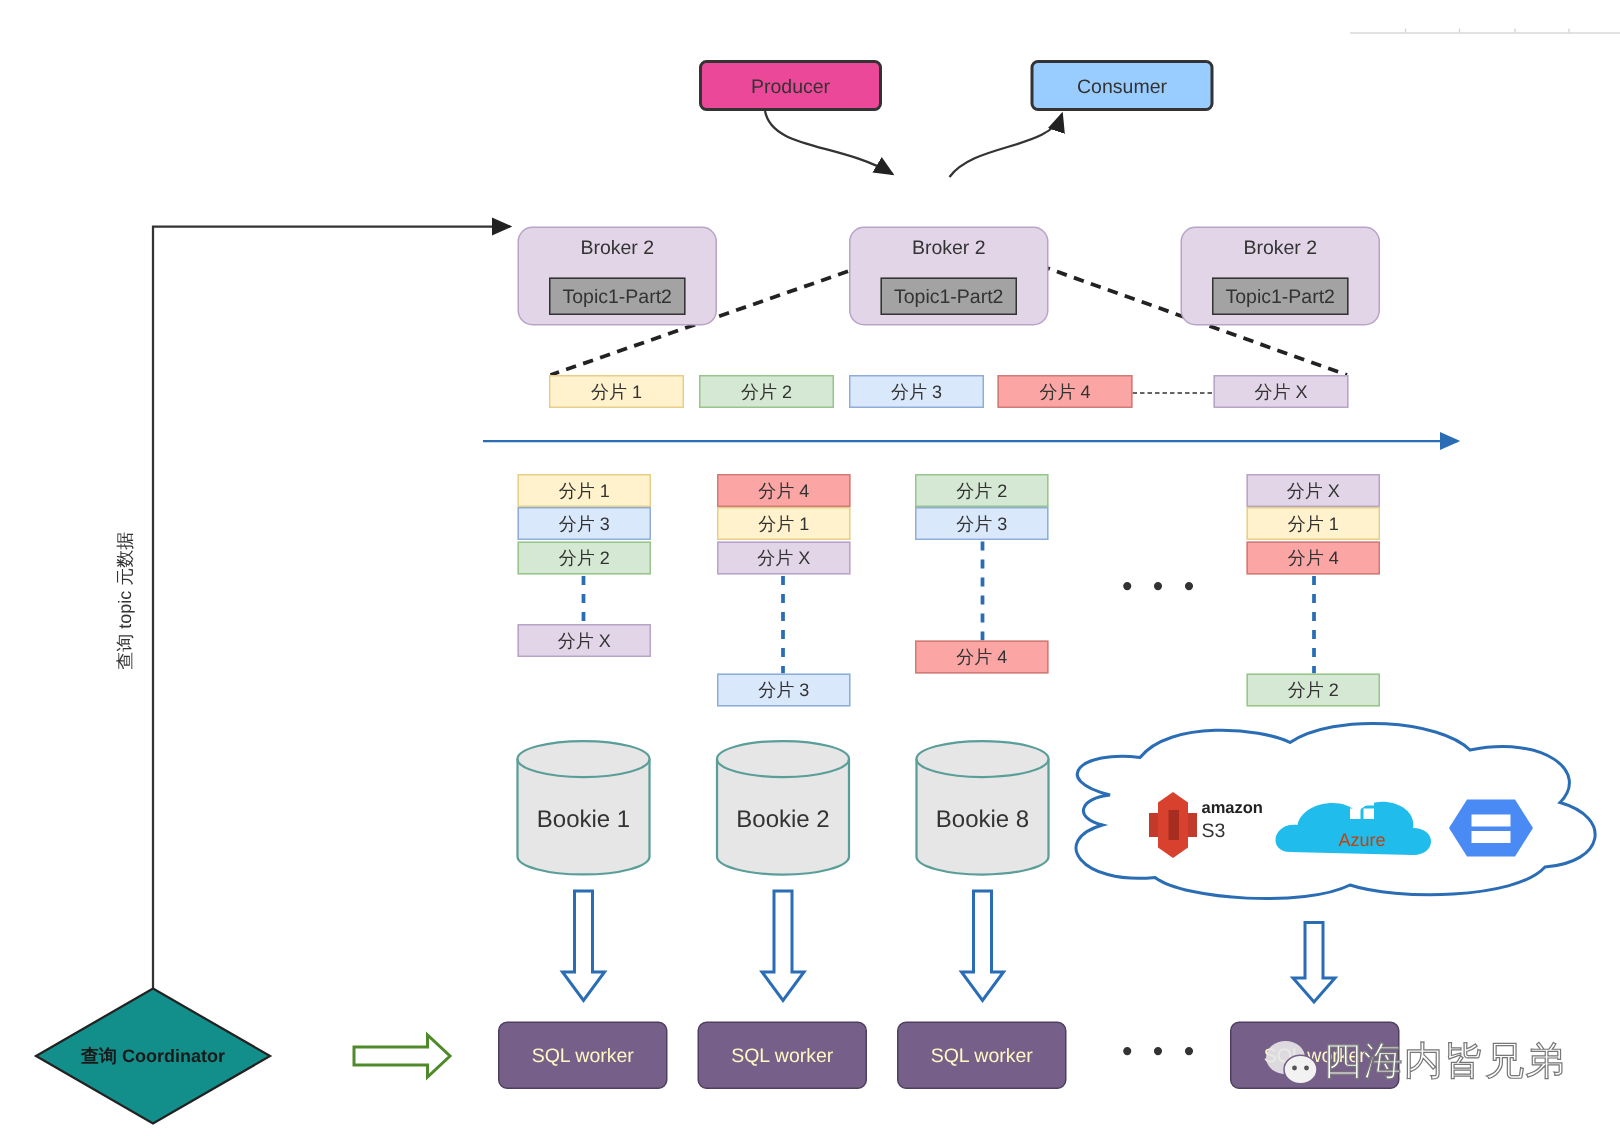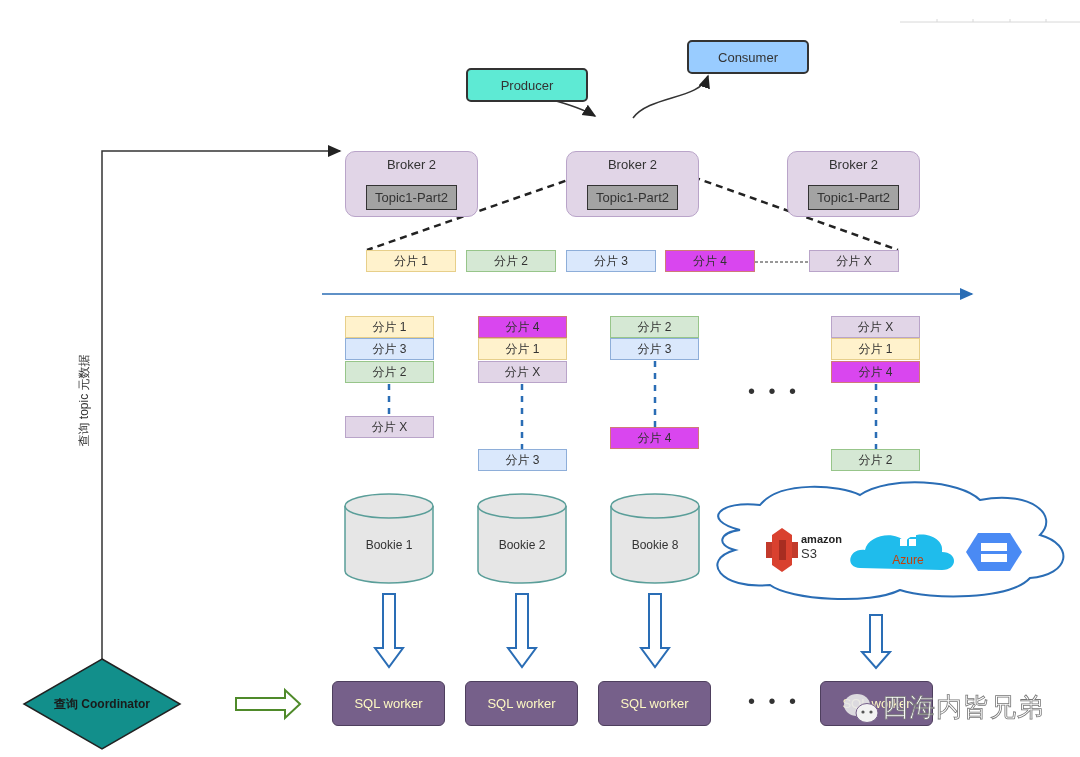--- a/index.html
+++ b/index.html
@@ -10,25 +10,25 @@
               display:flex; align-items:center; justify-content:center; }
   .broker { background:#e1d5e7; border:1.5px solid #b9a4c9; border-radius:10px;margin-top:33px; }
   .broker .title { position:absolute; left:0; right:0; top:5px; text-align:center; font-size:13px; }
   .broker .topic { position:absolute; left:20px; right:20px; top:33px; height:23px; background:#a3a3a3;
                    border:1.5px solid #333; font-size:13px; display:flex; align-items:center; justify-content:center; }
   .shard { height:22px; font-size:12px; display:flex; align-items:center; justify-content:center;
            border:1.5px solid; }
   .s-yellow { background:#fff2cc; border-color:#e7cf8a; }
   .s-green  { background:#d5e8d4; border-color:#97c58a; }
   .s-blue   { background:#dae8fc; border-color:#8eaed9; }
-  .s-red    { background:#d946ef; border-color:#cf7b77; }
+  .s-red    { background:#fca5a5; border-color:#cf7b77; }
   .s-purple { background:#e1d5e7; border-color:#b9a4c9; }
   .worker { background:#76608a; border:1.5px solid #4e3f5e; border-radius:6px; color:#fef9c3;
             font-size:13px; display:flex; align-items:center; justify-content:center; }
-  .bookie-label { font-size:12px; text-align:center; }
+  .bookie-label { font-size:16px; text-align:center; }
   .dots { font-size:20px; letter-spacing:4px; color:#333; }
   svg.overlay { position:absolute; left:0; top:0; }
 </style>
 </head>
 <body>
 
 <svg class="overlay" width="1080" height="757">
   <defs>
     <marker id="arr" markerWidth="10" markerHeight="10" refX="8" refY="5" orient="auto">
       <path d="M0,1 L9,5 L0,9 Z" fill="#222"></path>
@@ -103,21 +103,21 @@
     <path d="M516,594 L528,594 L528,648 L536,648 L522,667 L508,648 L516,648 Z"></path>
     <path d="M649,594 L661,594 L661,648 L669,648 L655,667 L641,648 L649,648 Z"></path>
     <path d="M870,615 L882,615 L882,652 L890,652 L876,668 L862,652 L870,652 Z"></path>
   </g>
 
   <path d="M102,659 L180,704 L102,749 L24,704 Z" fill="#128f8b" stroke="#222" stroke-width="1.5"></path>
 
   <path d="M236,698 L285,698 L285,690 L300,704 L285,718 L285,710 L236,710 Z" stroke="#4f8a2a" stroke-width="2" fill="#fff"></path>
 </svg>
 
-<div class="abs node-top" style="left:466px;top:40px;width:122px;height:34px;background:#5eead4;margin-top:28px;">
+<div class="abs node-top" style="left:466px;top:40px;width:122px;height:34px;background:#ec4899;">
   <span>Producer</span>
 </div>
 <div class="abs node-top" style="left:687px;top:40px;width:122px;height:34px;background:#99ccff;">
   <span>Consumer</span>
 </div>
 
 <div class="abs broker" style="left:345px;top:118px;width:133px;height:66px;">
   <div class="title">Broker 2</div>
   <div class="topic">Topic1-Part2</div>
 </div>

